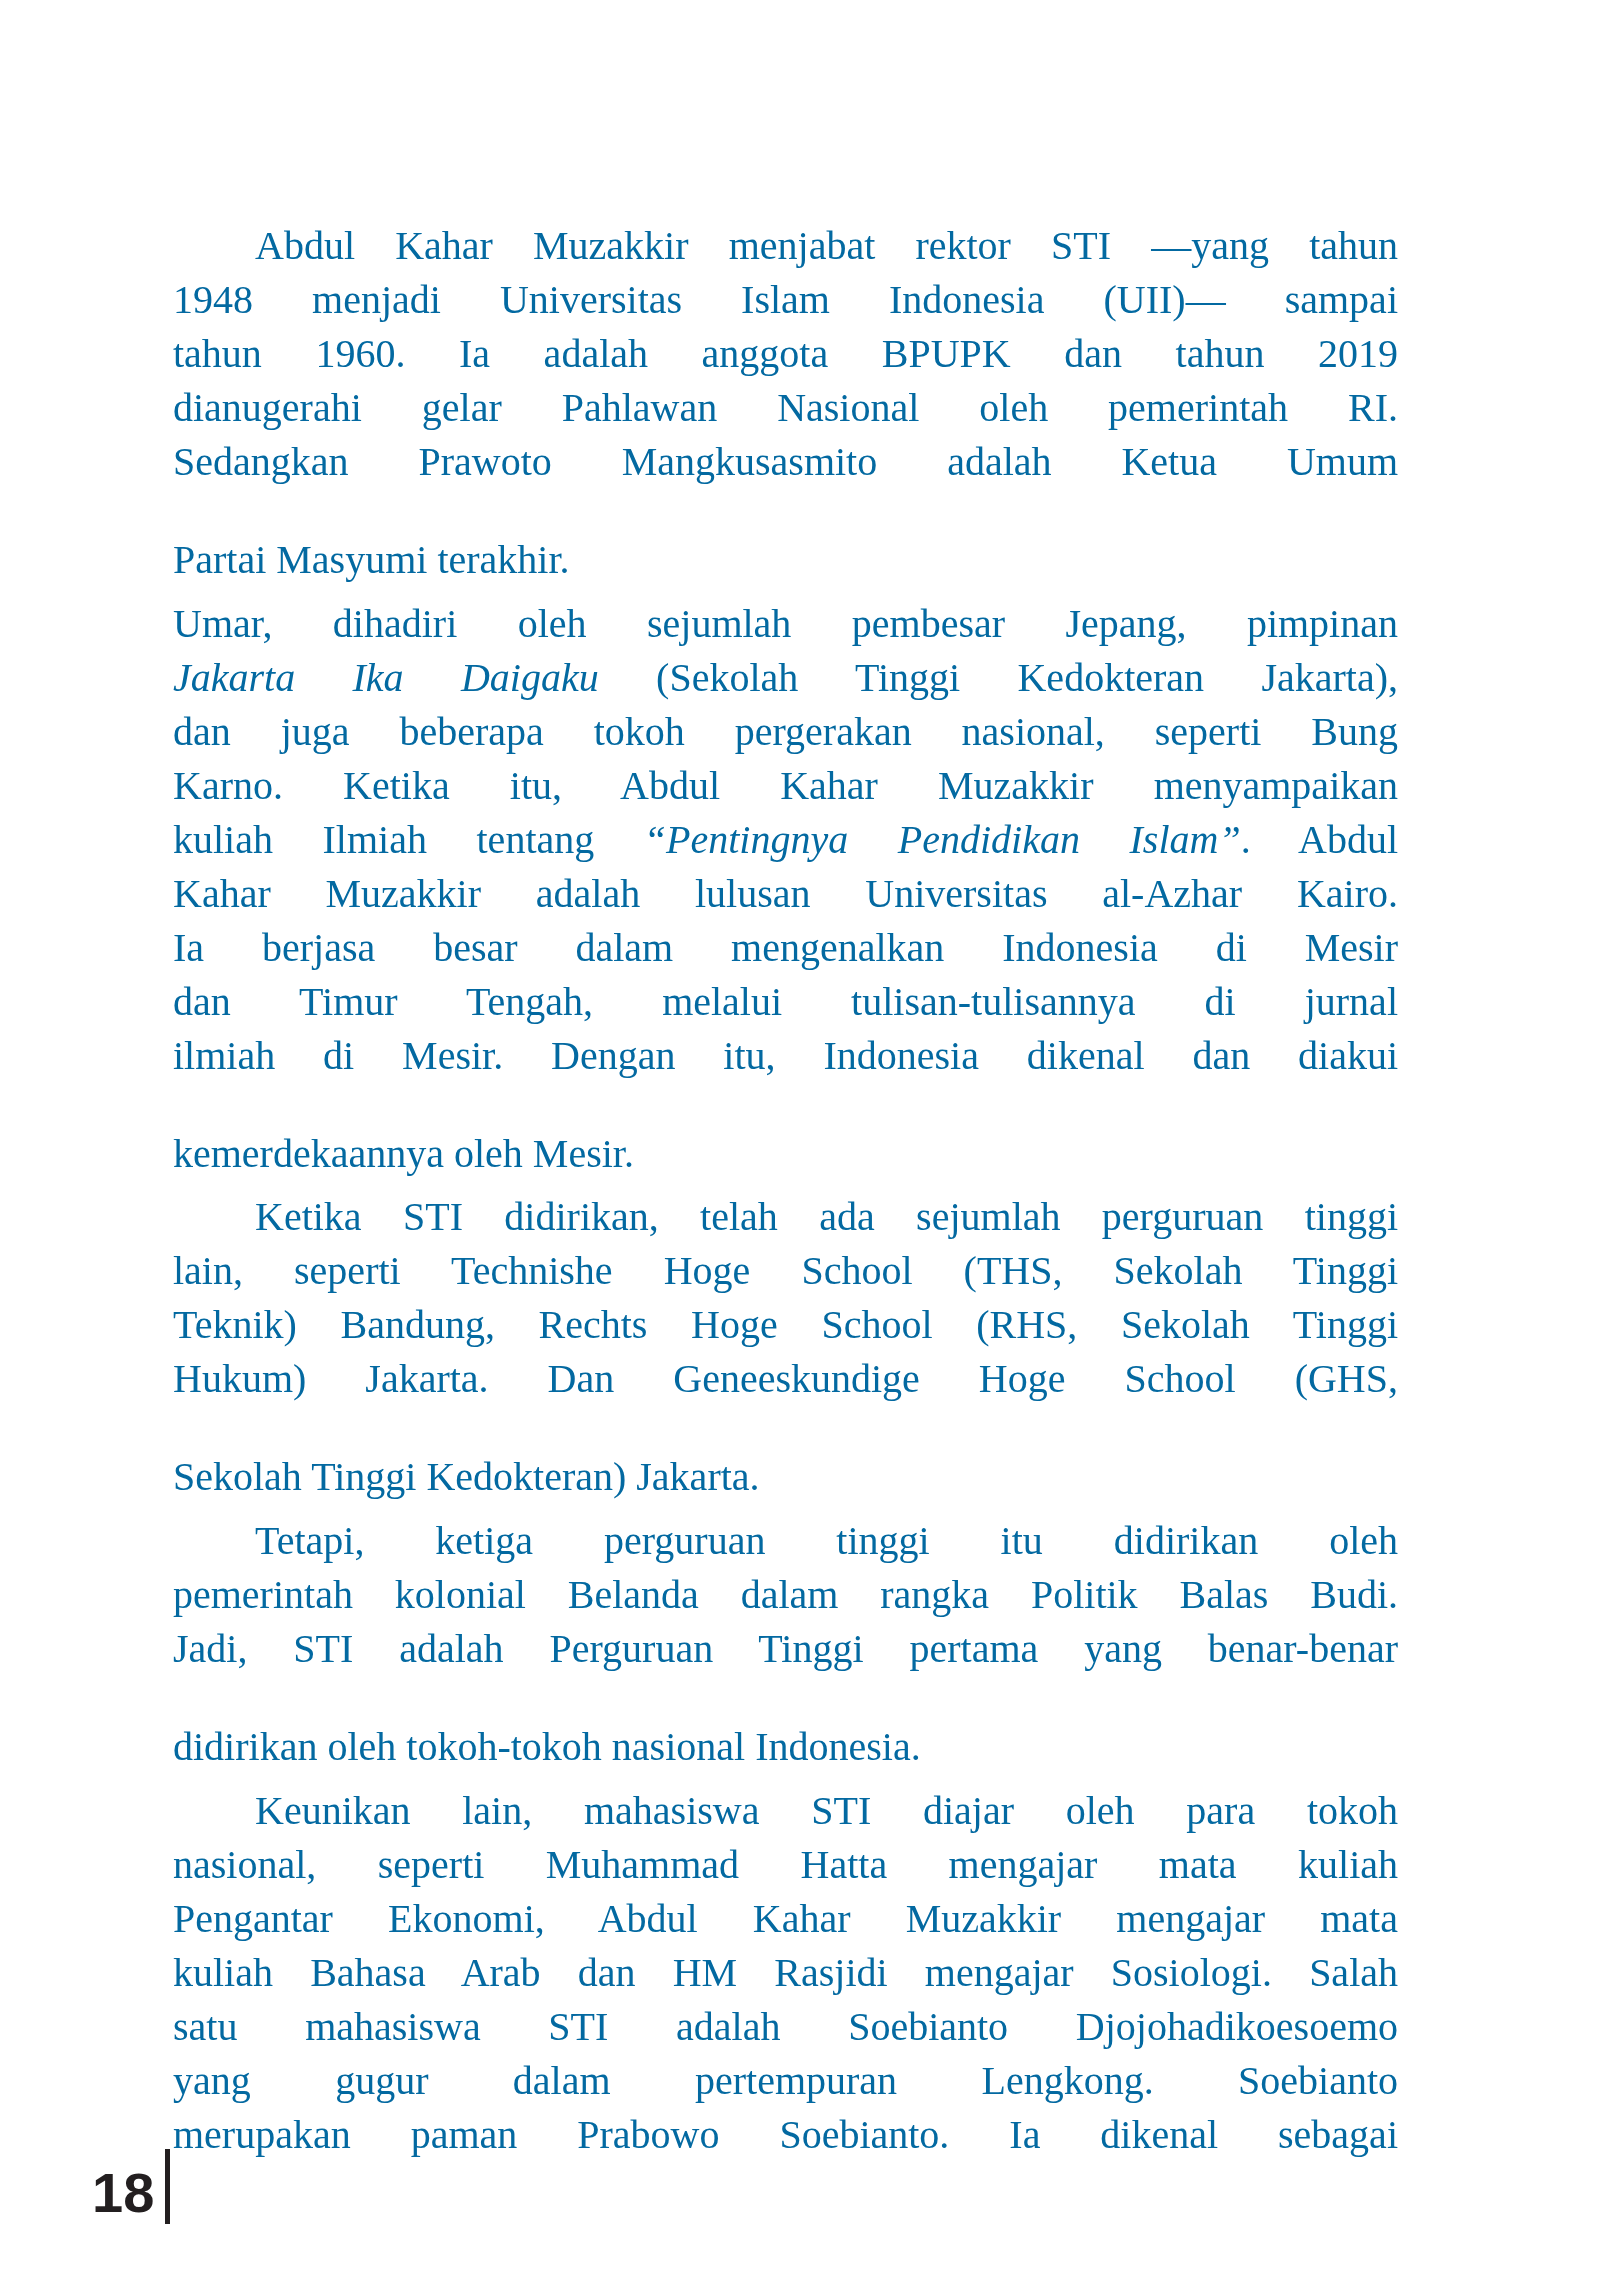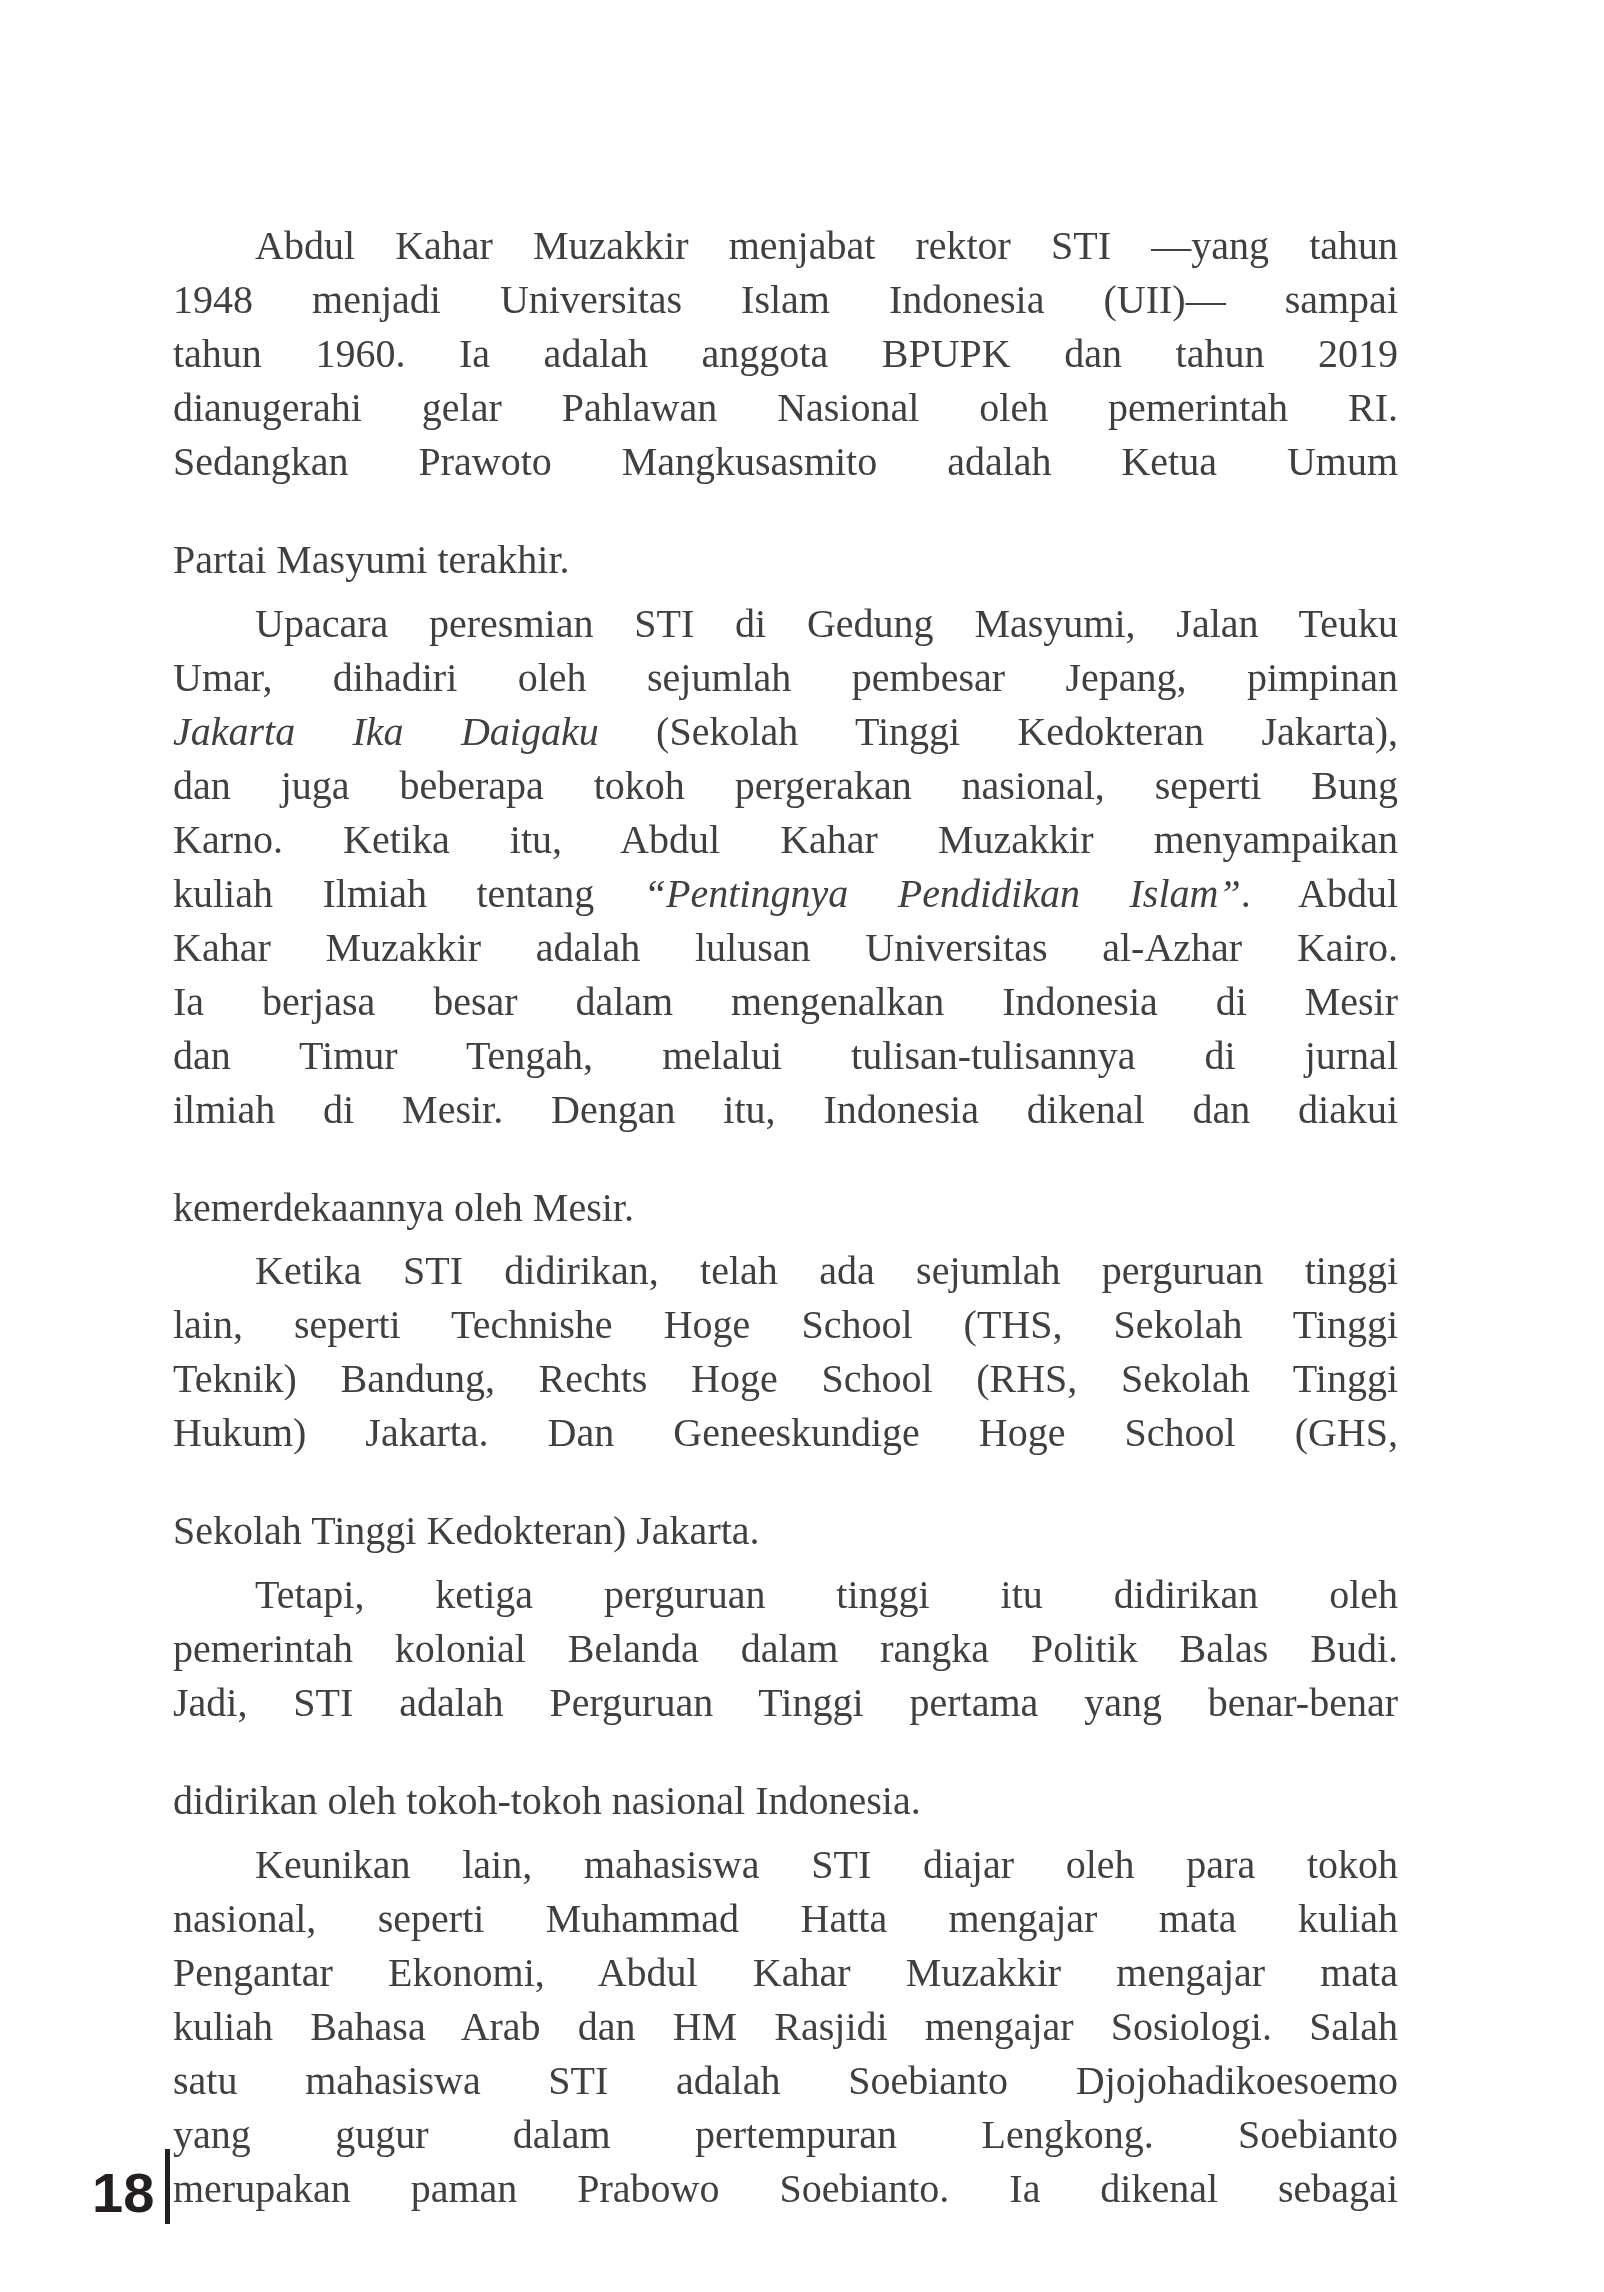--- a/index.html
+++ b/index.html
@@ -16,21 +16,21 @@
     overflow: hidden;
     color: #1e1b18;
   }
   #text-block {
     position: absolute;
     left: 173px;
     top: 219px;
     width: 1225px;
     font-family: "Liberation Serif", "DejaVu Serif", serif;
     font-size: 40px;
-    color: #404040;
+    color: #0369a1;
   }
   .para {
     margin: 0 0 9.7px 0;
   }
   .para:last-child {
     margin-bottom: 16px;
   }
   .line {
     height: 54px;
     line-height: 54px;
@@ -73,21 +73,20 @@
   <div id="text-block">
       <div class="para">
         <div class="line first"><span>Abdul Kahar Muzakkir menjabat rektor STI —yang tahun</span></div>
         <div class="line"><span>1948 menjadi Universitas Islam Indonesia (UII)— sampai</span></div>
         <div class="line"><span>tahun 1960. Ia adalah anggota BPUPK dan tahun 2019</span></div>
         <div class="line"><span>dianugerahi gelar Pahlawan Nasional oleh pemerintah RI.</span></div>
         <div class="line"><span>Sedangkan Prawoto Mangkusasmito adalah Ketua Umum</span></div>
         <div class="line lastline"><span>Partai Masyumi terakhir.</span></div>
       </div>
       <div class="para">
-        <div class="line first"><span>Upacara peresmian STI di Gedung Masyumi, Jalan Teuku</span></div>
         <div class="line"><span>Umar, dihadiri oleh sejumlah pembesar Jepang, pimpinan</span></div>
         <div class="line"><em>Jakarta Ika Daigaku</em><span> (Sekolah Tinggi Kedokteran Jakarta),</span></div>
         <div class="line"><span>dan juga beberapa tokoh pergerakan nasional, seperti Bung</span></div>
         <div class="line"><span>Karno. Ketika itu, Abdul Kahar Muzakkir menyampaikan</span></div>
         <div class="line"><span>kuliah Ilmiah tentang </span><em>“Pentingnya Pendidikan Islam”</em><span>. Abdul</span></div>
         <div class="line"><span>Kahar Muzakkir adalah lulusan Universitas al-Azhar Kairo.</span></div>
         <div class="line"><span>Ia berjasa besar dalam mengenalkan Indonesia di Mesir</span></div>
         <div class="line"><span>dan Timur Tengah, melalui tulisan-tulisannya di jurnal</span></div>
         <div class="line"><span>ilmiah di Mesir. Dengan itu, Indonesia dikenal dan diakui</span></div>
         <div class="line lastline"><span>kemerdekaannya oleh Mesir.</span></div>

